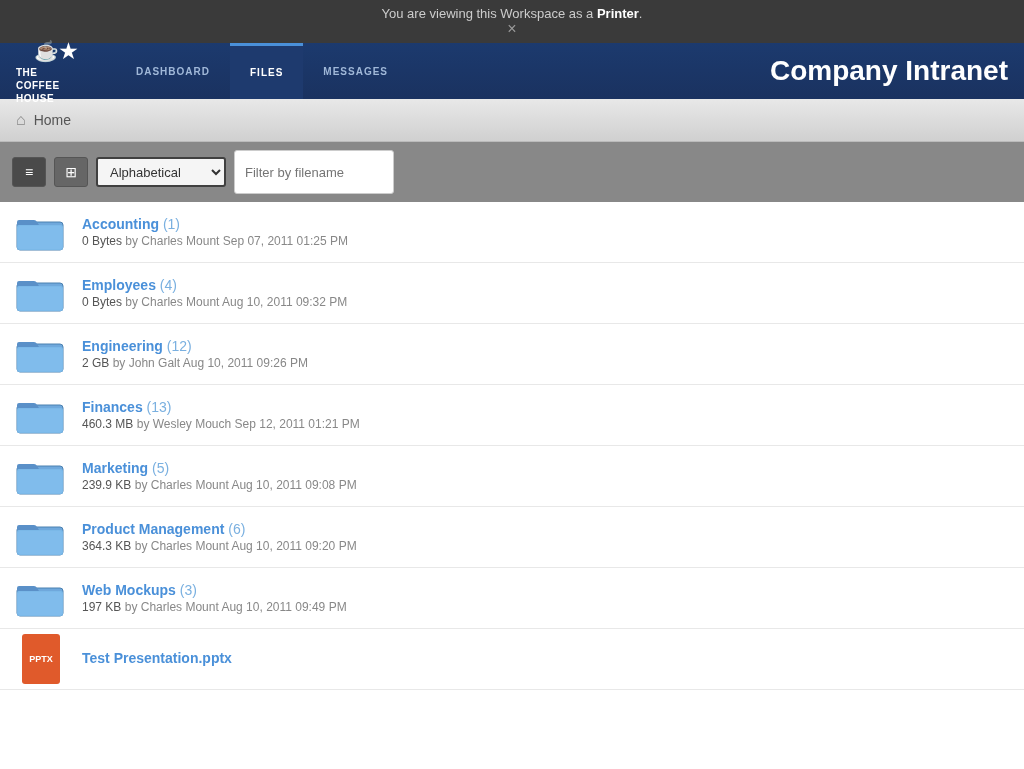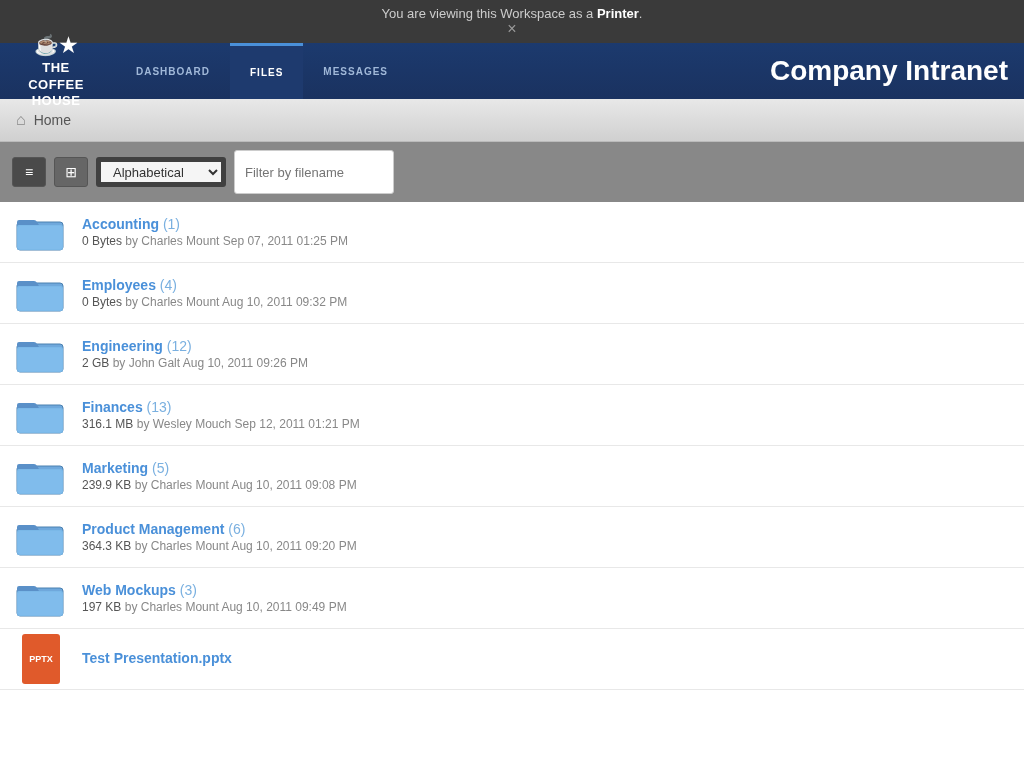--- a/index.html
+++ b/index.html
@@ -32,21 +32,21 @@
       flex-direction: column;
       align-items: center;
       color: white;
       font-size: 10px;
       font-weight: bold;
       line-height: 1.3;
       width: 80px;
       margin-right: 20px;
     }
     #logo .logo-icon { font-size: 20px; margin-bottom: 2px; }
-    #logo .logo-text { font-size: 13px; letter-spacing: 0.5px; text-align: center; }
+    #logo .logo-text { font-size: 10px; letter-spacing: 0.5px; text-align: left; }
 
     #nav { display: flex; align-items: center; gap: 0; flex: 1; }
     .nav-item {
       color: #a0b8d8;
       font-size: 10px;
       font-weight: bold;
       letter-spacing: 1px;
       padding: 0 20px;
       height: 56px;
       display: flex;
@@ -98,21 +98,21 @@
       justify-content: center;
       cursor: pointer;
       border-radius: 3px;
       font-size: 14px;
     }
     .view-btn.active { background: #4a4a4a; }
 
     #sort-select {
       height: 30px;
       padding: 0 8px;
-      border: 5px solid #404040;
+      border: 2px solid #404040;
       border-radius: 3px;
       background: #f5f5f5;
       font-size: 13px;
       color: #333;
       cursor: pointer;
       min-width: 130px;
     }
 
     #filter-input {
       height: 44px;
@@ -285,21 +285,21 @@
     <rect x="1" y="10" width="46" height="28" rx="3" ry="3" fill="#6fa8dc" stroke="#4a80b0" stroke-width="1"></rect>
     <rect x="1" y="13" width="46" height="25" rx="2" ry="2" fill="#7ab8e8"></rect>
     <path d="M1,13 L1,10 Q1,8 3,8 L18,8 Q20,8 21,10 L23,13 Z" fill="#5a90c8"></path>
     <rect x="2" y="14" width="44" height="23" rx="2" ry="2" fill="#8ec8f5" opacity="0.3"></rect>
   </svg></div>
     <div class="file-info">
       <div class="file-name">
         Finances <span class="count">(13)</span>
       </div>
       <div class="file-meta">
-        <strong>316.1 MB</strong> by Wesley Mouch Sep 12, 2011 01:21 PM
+        <strong>460.3 MB</strong> by Wesley Mouch Sep 12, 2011 01:21 PM
       </div>
     </div>
   </div>
     <div class="file-row">
     <div class="folder-icon"><svg viewBox="0 0 48 40" xmlns="http://www.w3.org/2000/svg">
     <rect x="1" y="10" width="46" height="28" rx="3" ry="3" fill="#6fa8dc" stroke="#4a80b0" stroke-width="1"></rect>
     <rect x="1" y="13" width="46" height="25" rx="2" ry="2" fill="#7ab8e8"></rect>
     <path d="M1,13 L1,10 Q1,8 3,8 L18,8 Q20,8 21,10 L23,13 Z" fill="#5a90c8"></path>
     <rect x="2" y="14" width="44" height="23" rx="2" ry="2" fill="#8ec8f5" opacity="0.3"></rect>
   </svg></div>

